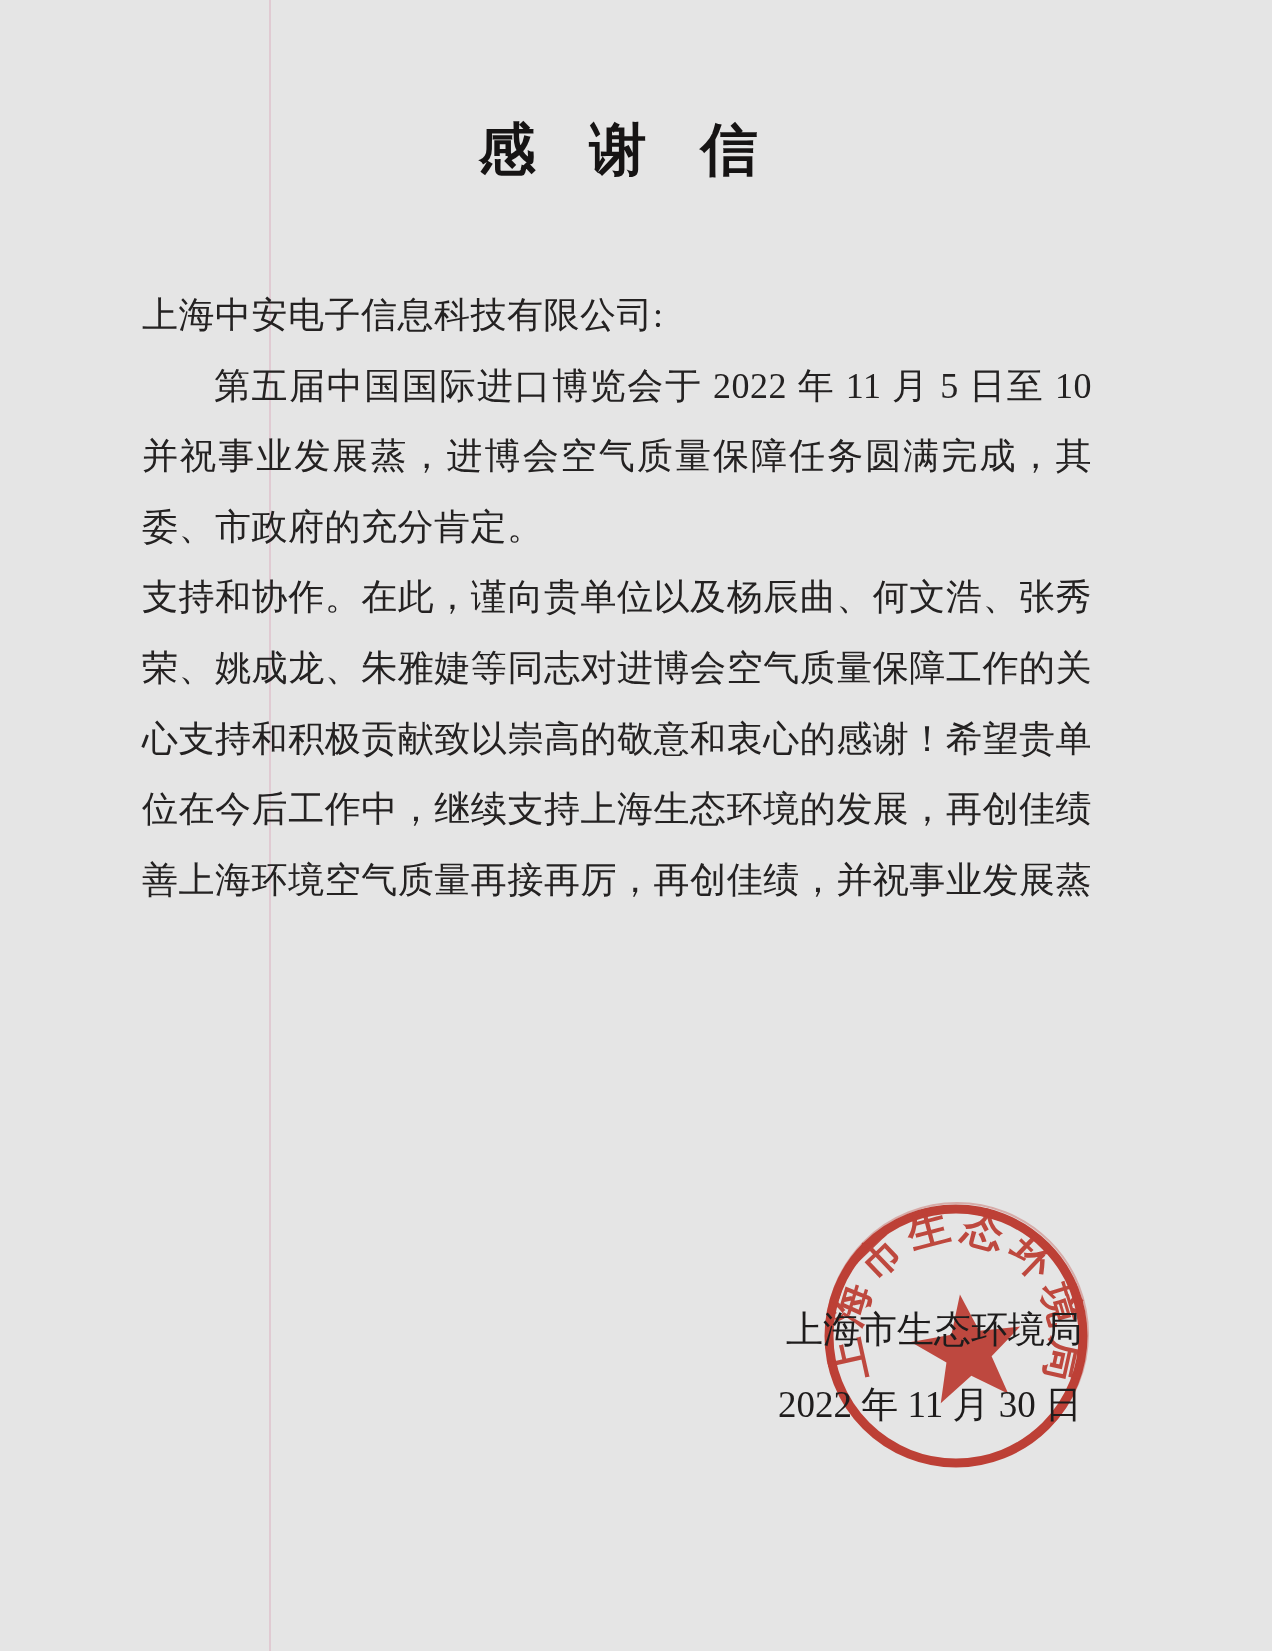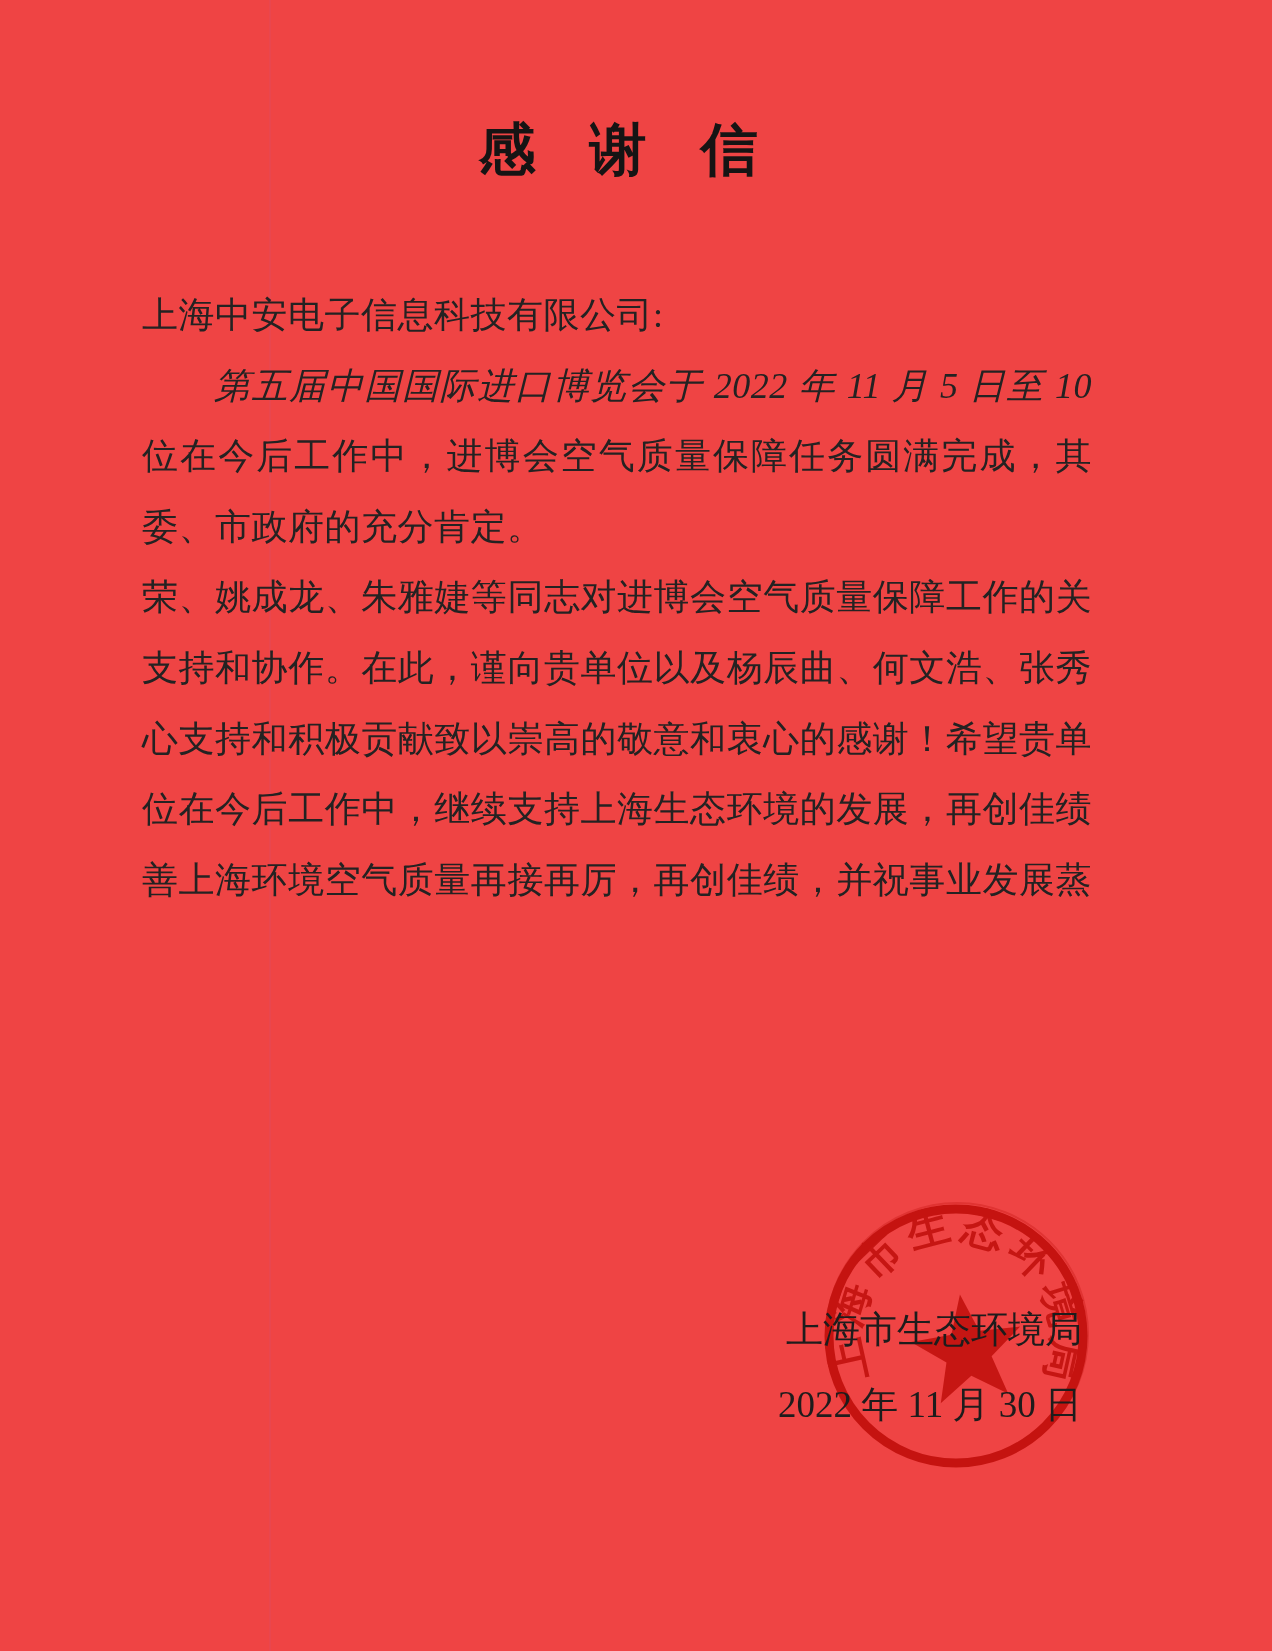--- a/index.html
+++ b/index.html
@@ -1,19 +1,19 @@
 <!DOCTYPE html>
 <html><head>
 <meta charset="utf-8">
 <style>
   html,body{margin:0;padding:0;}
   .page{
     position:relative;
     width:1272px;height:1651px;
-    background:#ef4444;
+    background:#e5e5e5;
     overflow:hidden;
     font-family:"Liberation Serif","DejaVu Serif",serif;
     color:#242222;
   }
   
   .scan-line{
     position:absolute;left:269px;top:0;bottom:0;width:2px;
     background:rgba(205,85,125,0.18);
   }
   .title{
@@ -35,21 +35,21 @@
     text-align-last:justify;
     -moz-text-align-last:justify;
     text-justify:inter-character;
     white-space:nowrap;
   }
   .line.noj{
     text-align:left;
     text-align-last:left;
     -moz-text-align-last:left;
   }
-  .line.indent{text-indent:72px;font-style:italic;}
+  .line.indent{text-indent:72px;}
   .sig{
     position:absolute;top:1292px;right:190px;
     text-align:right;
     font-size:37px;line-height:75px;
     color:#1e1c1c;
     z-index:3;
   }
   .seal{
     position:absolute;left:820px;top:1200px;
     width:272px;height:272px;
@@ -68,24 +68,24 @@
 
 <div class="page">
 
   <div class="scan-line"></div>
 
   <h1 class="title">感 谢 信</h1>
 
   <div class="body-block">
     <div class="line noj">上海中安电子信息科技有限公司:</div>
     <div class="line indent">第五届中国国际进口博览会于 2022 年 11 月 5 日至 10</div>
-    <div class="line">位在今后工作中，进博会空气质量保障任务圆满完成，其</div>
+    <div class="line">并祝事业发展蒸，进博会空气质量保障任务圆满完成，其</div>
     <div class="line noj">委、市政府的充分肯定。</div>
+    <div class="line">支持和协作。在此，谨向贵单位以及杨辰曲、何文浩、张秀</div>
     <div class="line">荣、姚成龙、朱雅婕等同志对进博会空气质量保障工作的关</div>
-    <div class="line">支持和协作。在此，谨向贵单位以及杨辰曲、何文浩、张秀</div>
     <div class="line">心支持和积极贡献致以崇高的敬意和衷心的感谢！希望贵单</div>
     <div class="line">位在今后工作中，继续支持上海生态环境的发展，再创佳绩</div>
     <div class="line">善上海环境空气质量再接再厉，再创佳绩，并祝事业发展蒸</div>
   </div>
 
   <div class="sig">
     <div>上海市生态环境局</div>
     <div>2022 年 11 月 30 日</div>
   </div>
 

